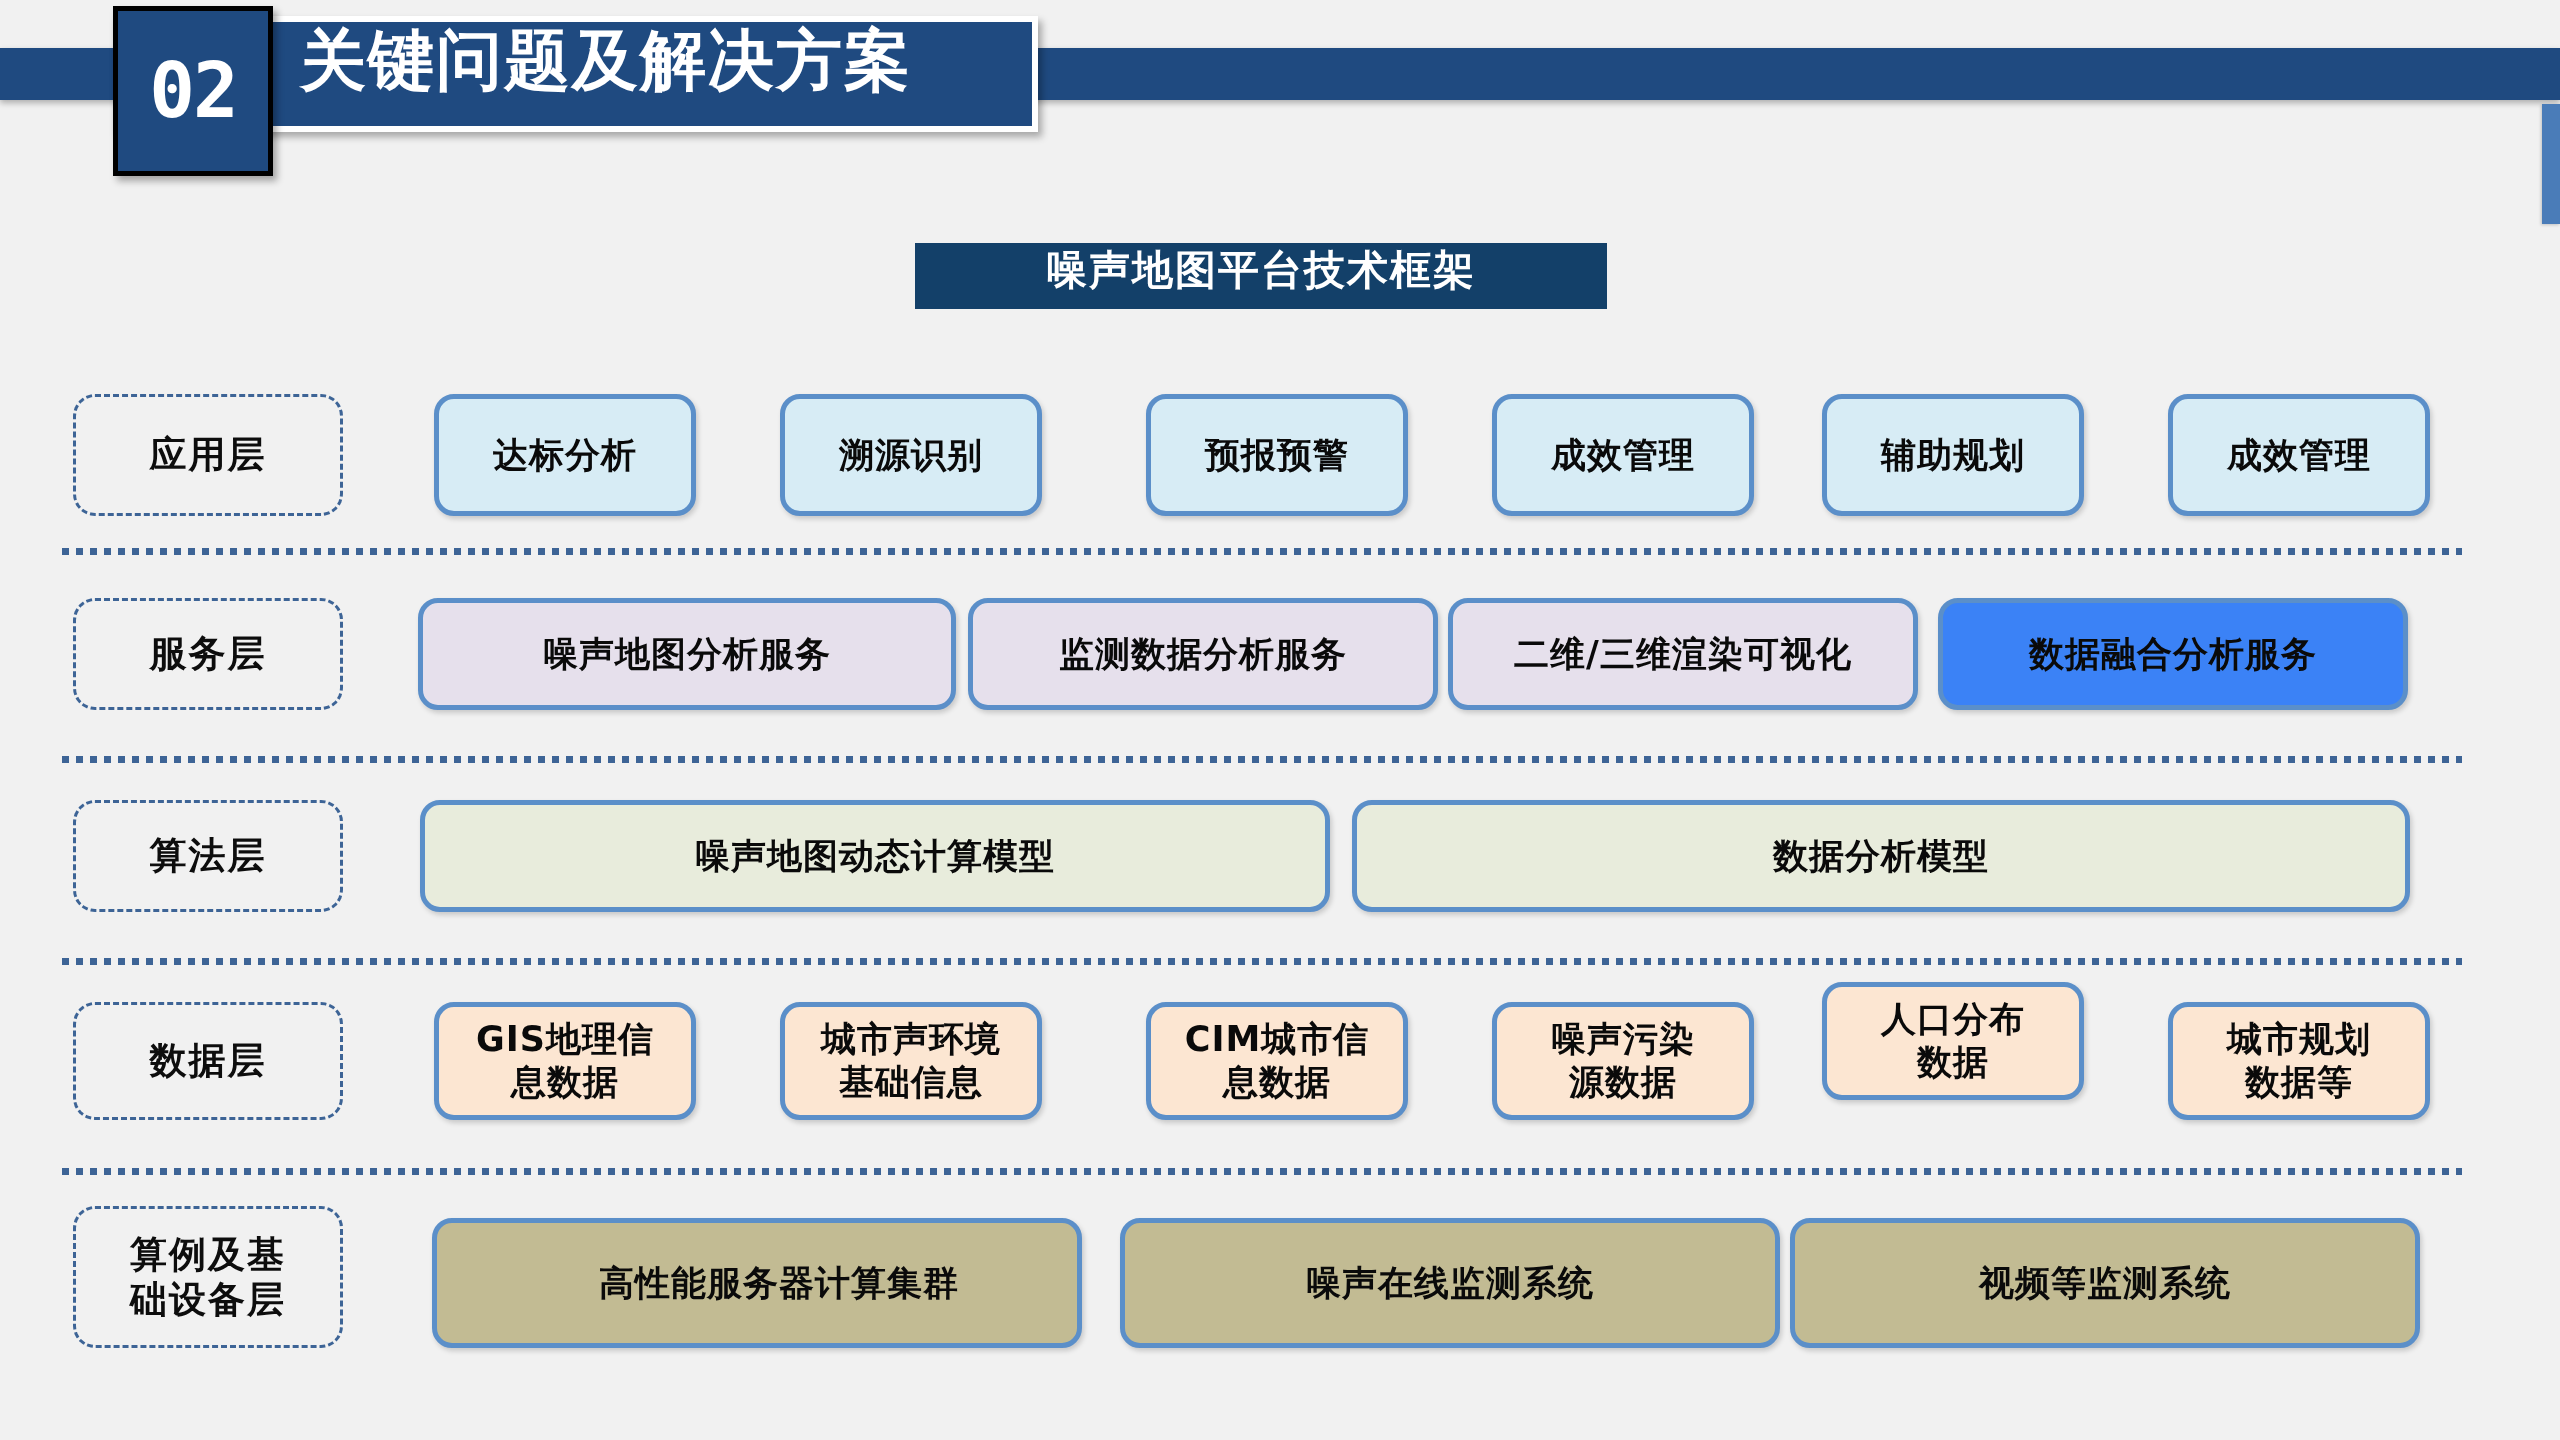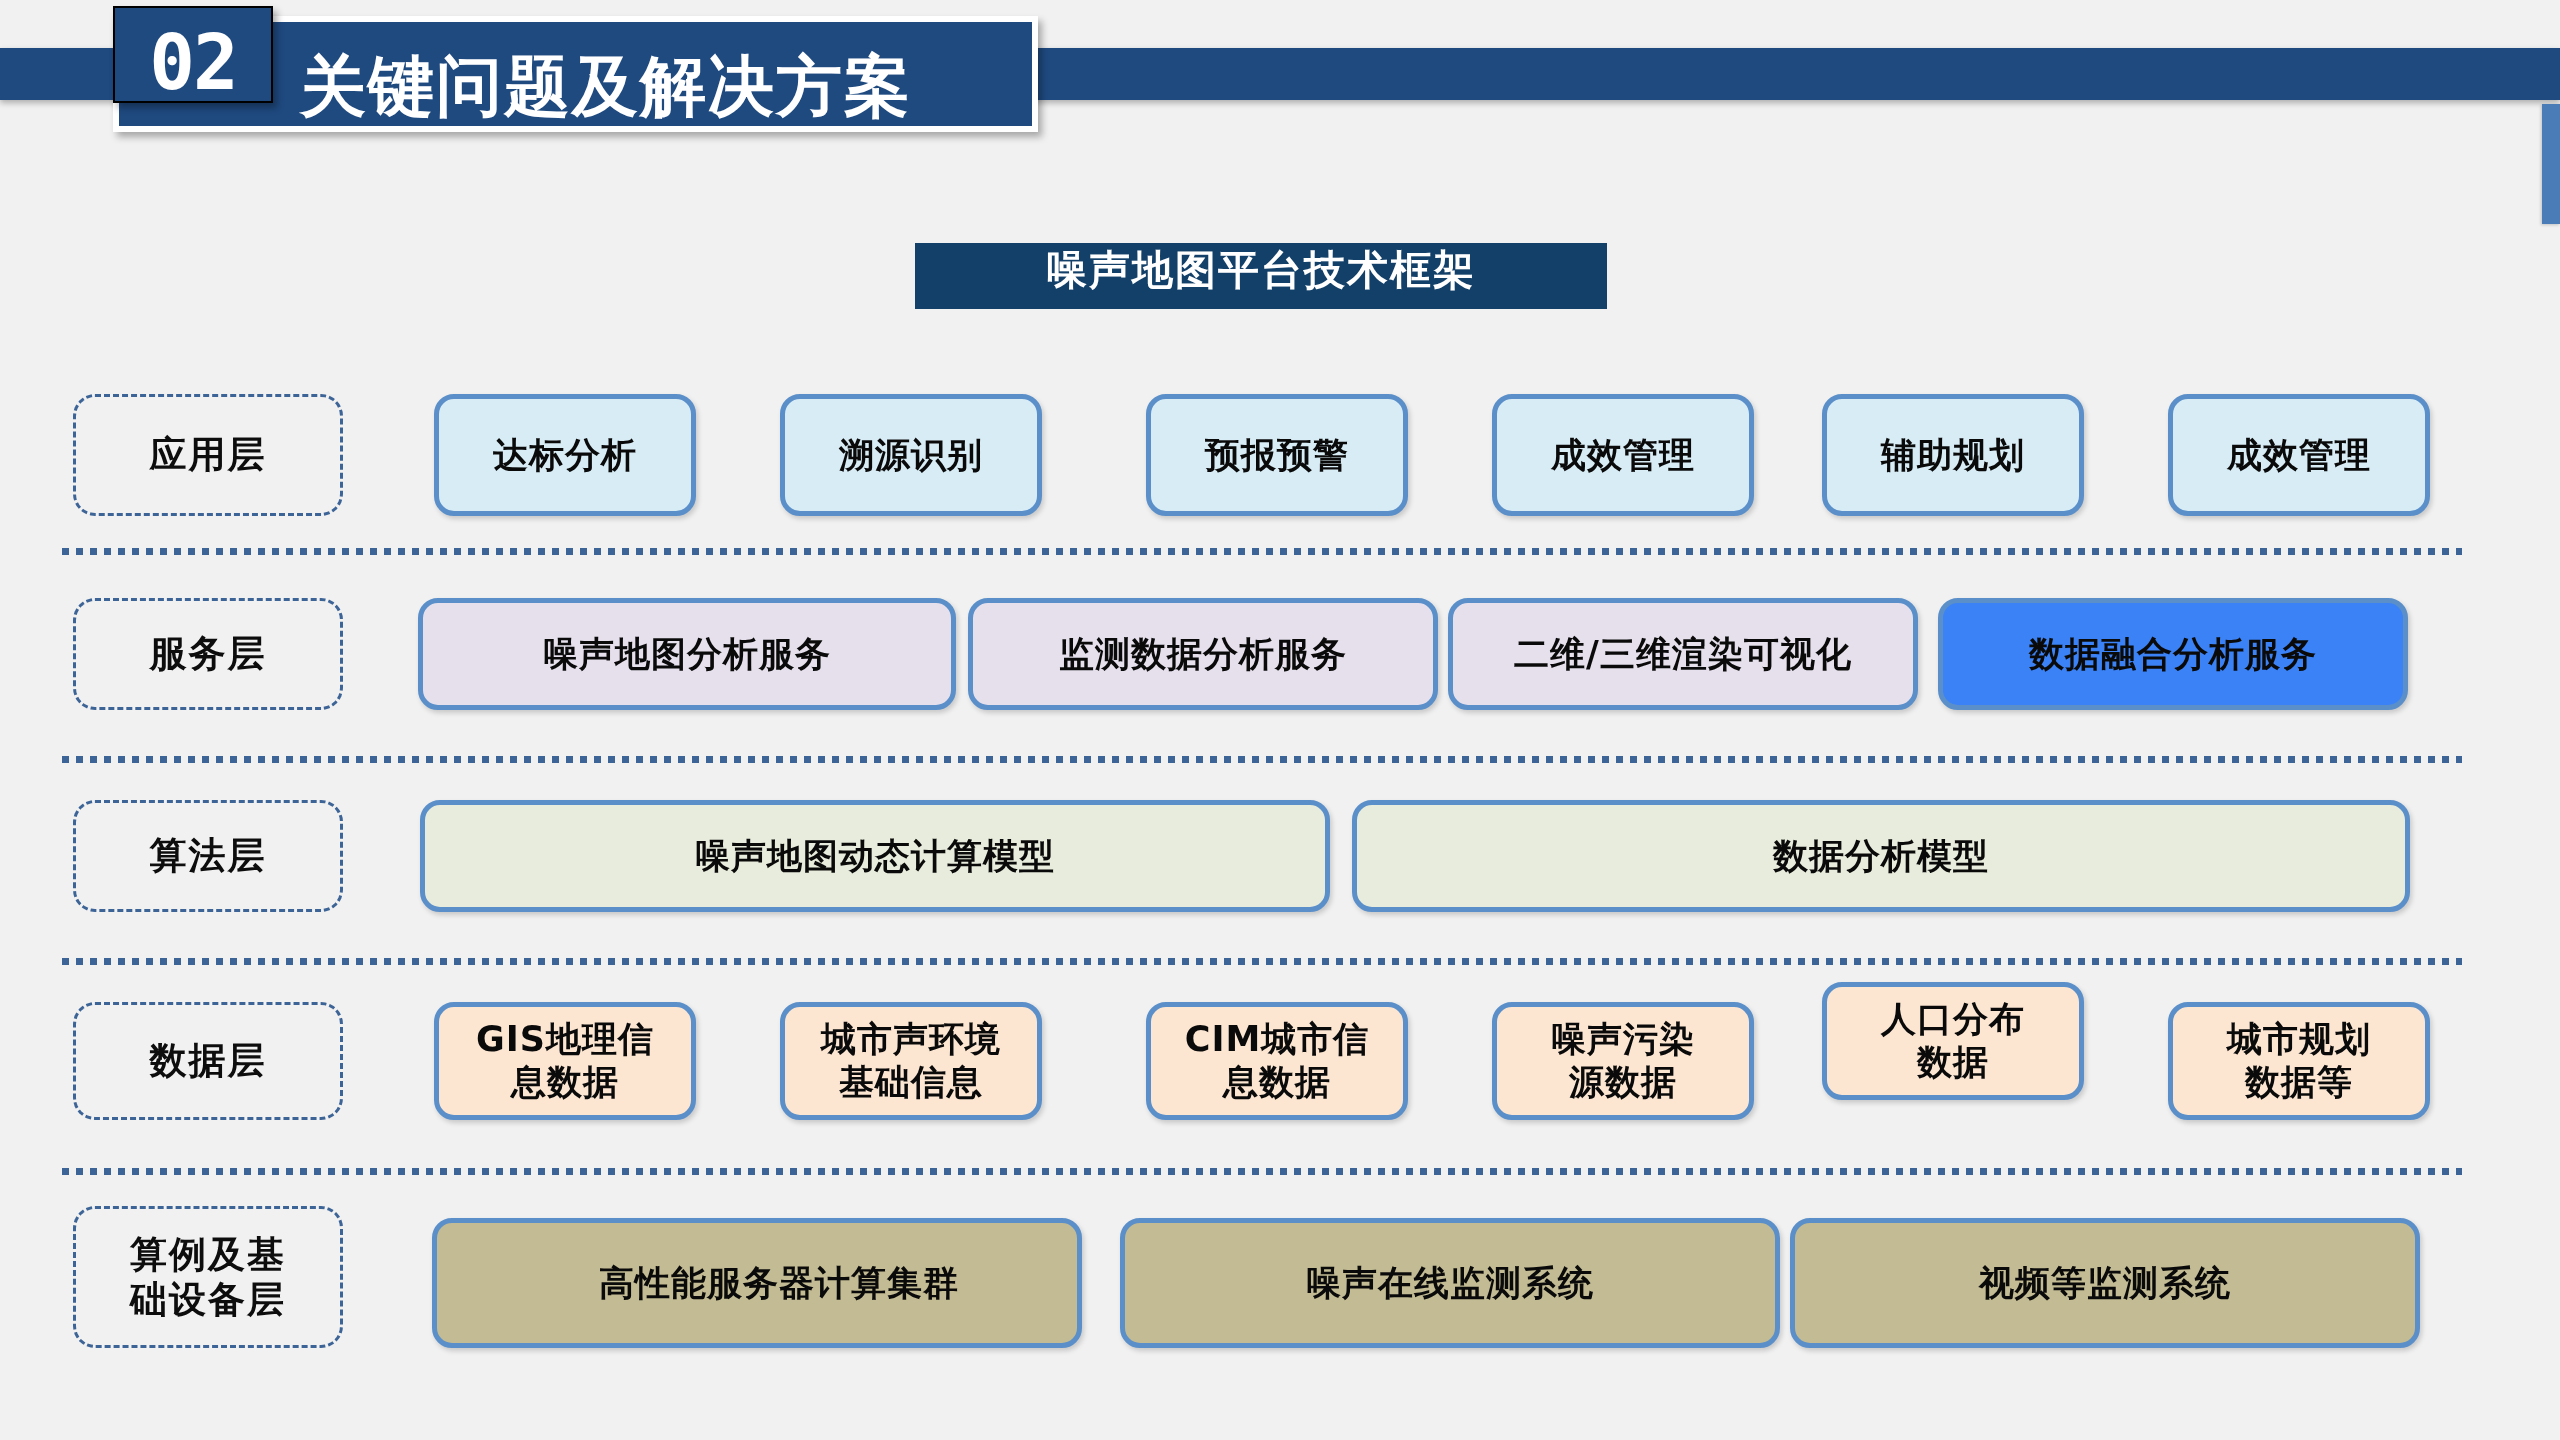--- a/index.html
+++ b/index.html
@@ -41,46 +41,46 @@
     background: #1f4a80;
     border: 6px solid #ffffff;
     box-sizing: border-box;
     box-shadow: 4px 5px 7px rgba(0,0,0,0.30);
   }
   .header-num-box {
     position: absolute;
     left: 113px;
     top: 6px;
     width: 160px;
-    height: 97px;
+    height: 170px;
     background: #1f4a80;
-    border: 2px solid #000000;
+    border: 5px solid #000000;
     box-sizing: border-box;
     box-shadow: 4px 5px 7px rgba(0,0,0,0.32);
     display: flex;
-    align-items: flex-end;
+    align-items: center;
     justify-content: center;
     z-index: 4;
   }
   .header-num {
     color: #ffffff;
     font-size: 76px;
     font-weight: bold;
     font-family: "DejaVu Sans Mono", "Liberation Mono", monospace;
     letter-spacing: -2px;
     line-height: 1;
   }
   .header-title-wrap {
     position: absolute;
     left: 280px;
     top: 16px;
     width: 758px;
     height: 116px;
     display: flex;
-    align-items: flex-end;
+    align-items: flex-start;
     justify-content: flex-start;
     z-index: 3;
   }
   .header-title {
     color: #ffffff;
     font-size: 66px;
     font-weight: bold;
     font-family: "DejaVu Sans", "Liberation Sans", sans-serif;
     letter-spacing: 2px;
     margin-left: 20px;

